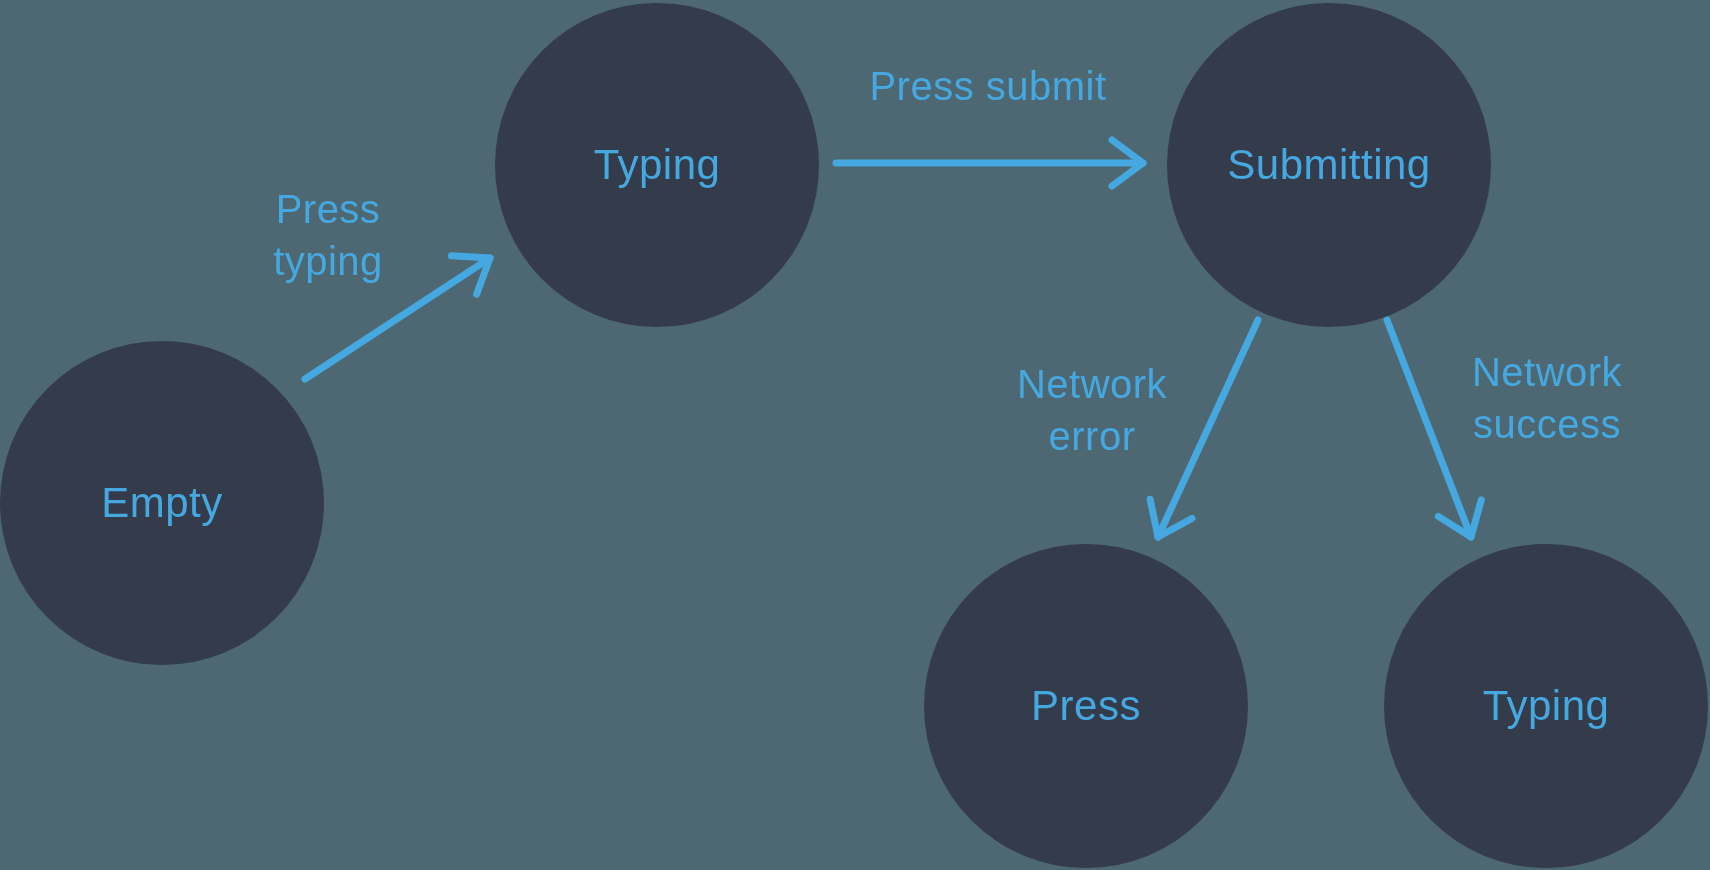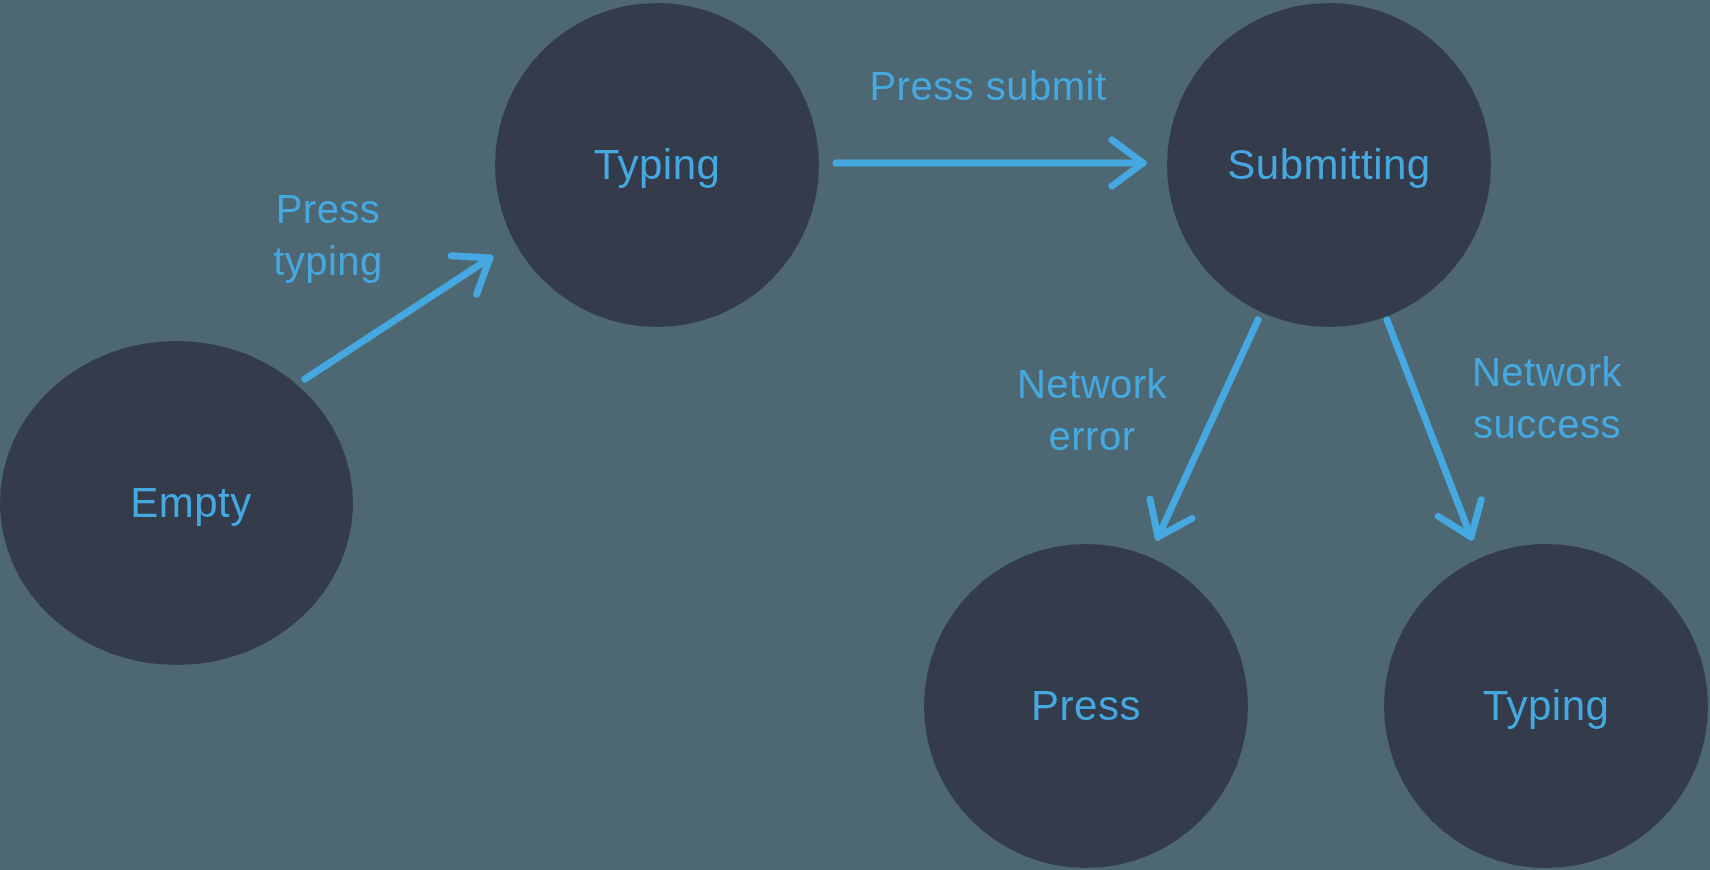--- a/index.html
+++ b/index.html
@@ -48,21 +48,21 @@
     white-space: nowrap;
   }
   .edge-label {
     position: absolute;
     color: var(--accent, #45a8e0);
     font-size: 40px;
     line-height: 52px;
     text-align: center;
     letter-spacing: 0.5px;
   }
-  #node-empty      { left: 0px;    top: 341px; padding-left: 29px; }
+  #node-empty      { left: 0px;    top: 341px; }
   #node-typing     { left: 495px;  top: 3px;   }
   #node-submitting { left: 1167px; top: 3px;   }
   #node-error      { left: 924px;  top: 544px; }
   #node-success    { left: 1384px; top: 544px; }
 
   #label-start-typing    { left: 243px;  top: 183px; width: 170px; }
   #label-press-submit    { left: 838px;  top: 60px;  width: 300px; }
   #label-network-error   { left: 1002px; top: 346px; width: 180px; margin-top: 12px; }
   #label-network-success { left: 1457px; top: 346px; width: 180px; }
 </style>

